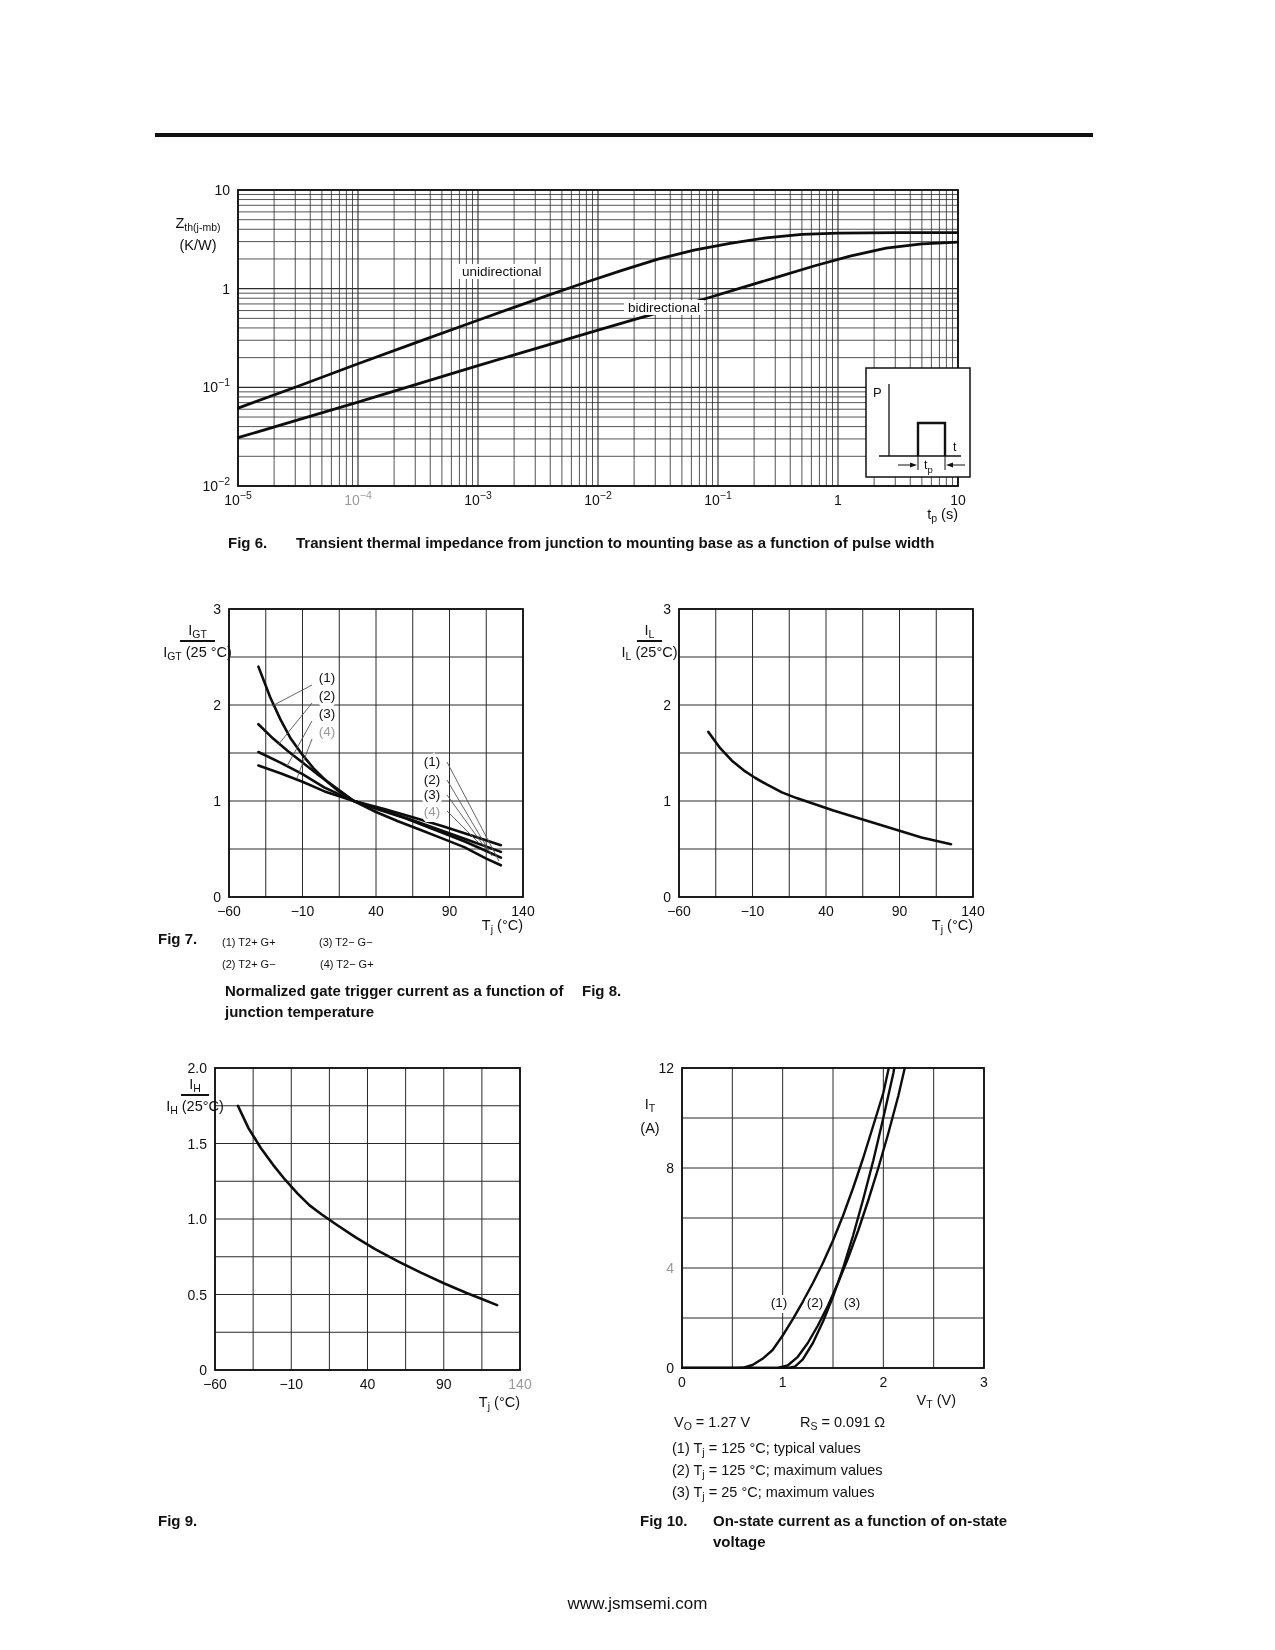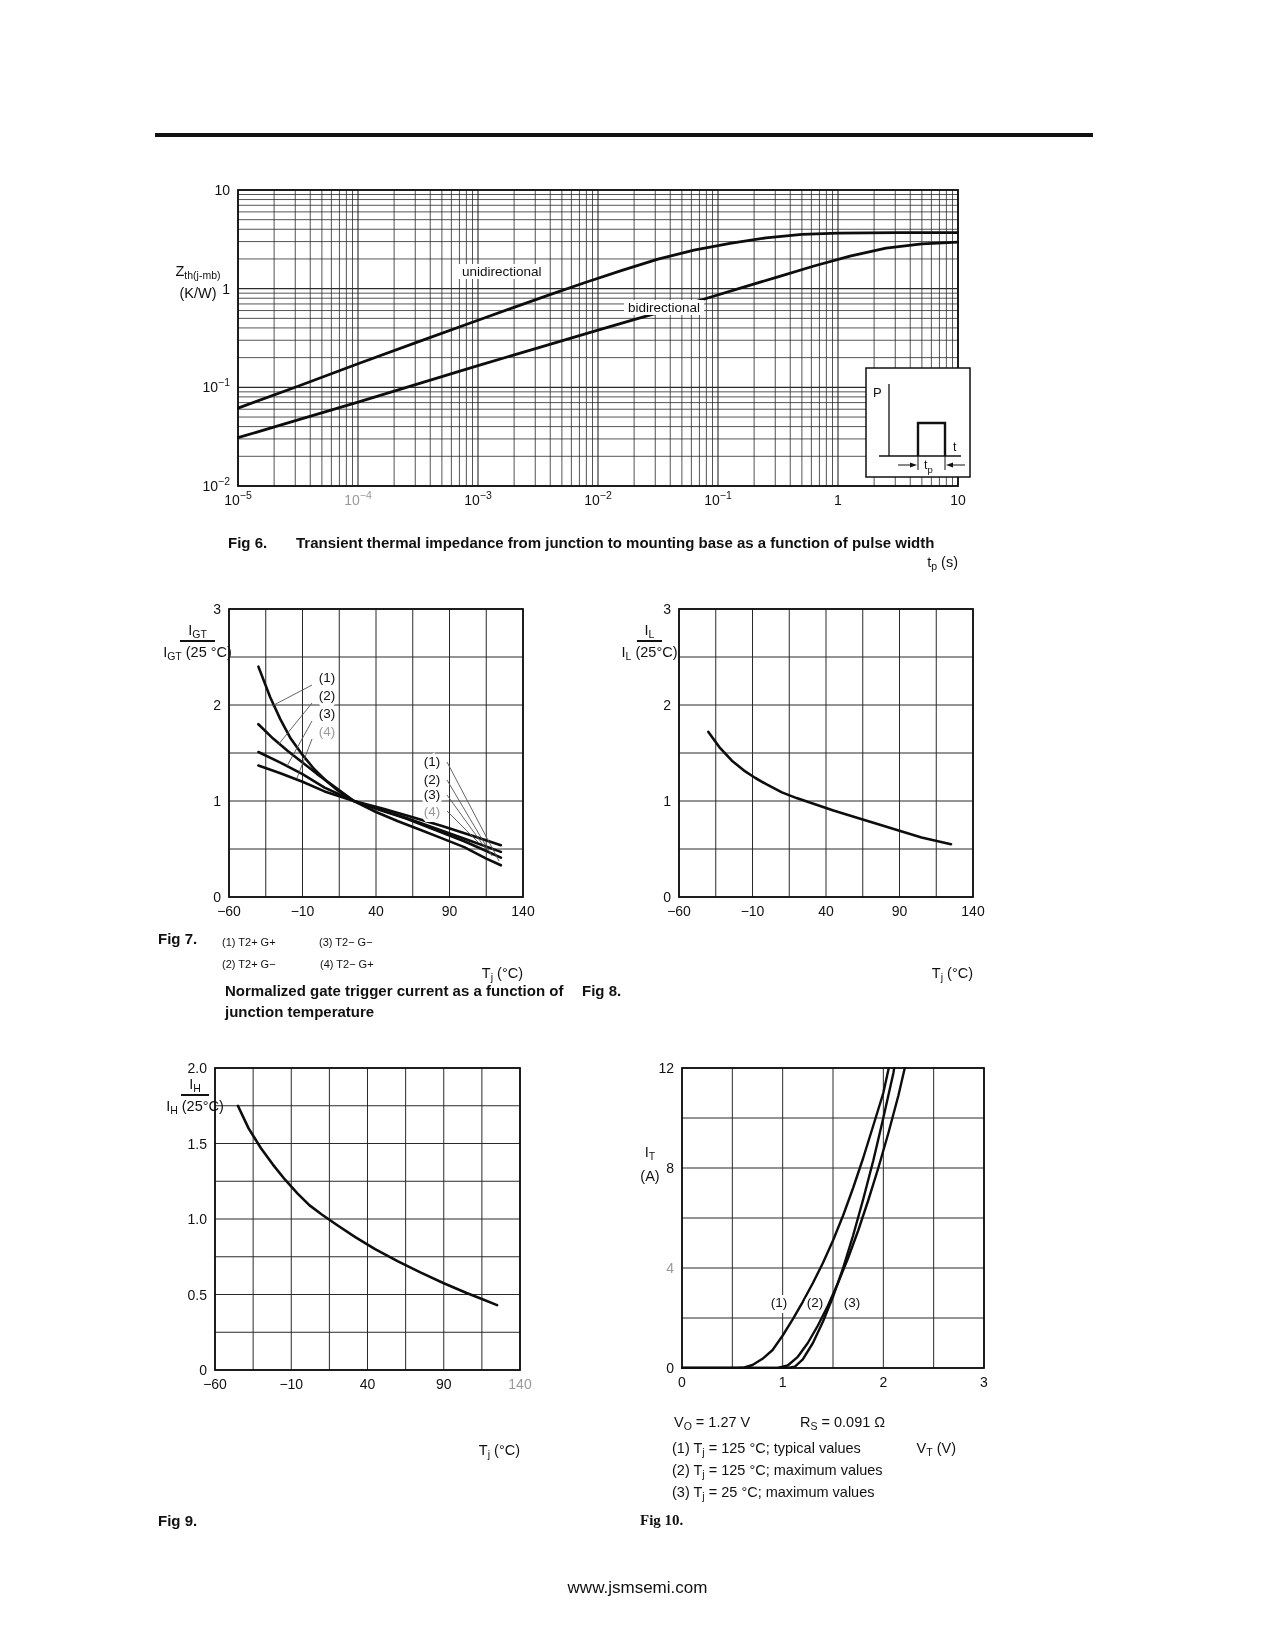--- a/index.html
+++ b/index.html
@@ -1,33 +1,33 @@
 <!DOCTYPE html>
 <html><head>
 <meta charset="utf-8">
 <style>
   html,body{margin:0;padding:0;background:#e8e8e8;}
   .page{position:relative;width:1275px;height:1650px;background:#ffffff;color:#111;
         font-family:"Liberation Sans",sans-serif;overflow:hidden;margin:0 auto;}
   .abs{position:absolute;}
   .rule{background:#111;}
   svg{position:absolute;left:0;top:0;}
-  .axlab{font-size:14.5px;color:#111;line-height:17px;margin-top:48px;}
+  .axlab{font-size:14.5px;color:#111;line-height:17px;}
   .center{text-align:center;}
   .right{text-align:right;}
   .sb{font-size:10.5px;vertical-align:-3px;line-height:0;}
   .frac{font-size:14.5px;text-align:center;}
   .frac-top{display:inline-block;border-bottom:2px solid #111;padding:0 8px 2px 8px;}
   .frac-bot{display:block;padding-top:2px;}
   .caption{font-weight:bold;font-size:15px;line-height:21px;}
   .nowrap{white-space:nowrap;}
   .curvetag{background:#fff;font-size:13.5px;padding:0 4px;line-height:15px;}
   .legend{font-size:11px;}
   .note{font-size:14.5px;line-height:17px;}
-  .footer{font-size:17px;text-align:center;width:1275px;}
+  .footer{font-size:17px;text-align:center;width:1275px;margin-top:16px;}
 </style>
 </head>
 <body>
 
 <div class="page">
 
   <div class="abs rule" style="left:155px;top:133px;width:938px;height:4px;"></div>
 
   <svg id="charts" width="1275" height="1650">
       <g>
@@ -336,16 +336,17 @@
   <div class="abs caption" style="left:158px;top:1510px;">Fig 9.</div>
 
   <div class="abs axlab center" style="left:628px;top:1096px;width:44px;">I<sub class="sb">T</sub></div>
   <div class="abs axlab center" style="left:628px;top:1120px;width:44px;">(A)</div>
   <div class="abs axlab right" style="left:868px;top:1392px;width:88px;">V<sub class="sb">T</sub> (V)</div>
   <span class="abs note" style="left:674px;top:1414px;">V<sub class="sb">O</sub> = 1.27 V</span>
   <span class="abs note" style="left:800px;top:1414px;">R<sub class="sb">S</sub> = 0.091 Ω</span>
   <div class="abs note" style="left:672px;top:1440px;">(1) T<sub class="sb">j</sub> = 125 °C; typical values</div>
   <div class="abs note" style="left:672px;top:1462px;">(2) T<sub class="sb">j</sub> = 125 °C; maximum values</div>
   <div class="abs note" style="left:672px;top:1484px;">(3) T<sub class="sb">j</sub> = 25 °C; maximum values</div>
-  <div class="abs caption" style="left:640px;top:1510px;font-family:Liberation Serif, serif;">Fig 10.</div>
+  <div class="abs caption" style="left:640px;top:1510px;">Fig 10.</div>
+  <div class="abs caption" style="left:713px;top:1510px;width:308px;">On-state current as a function of on-state voltage</div>
 
   <div class="abs footer" style="left:0px;top:1578px;">www.jsmsemi.com</div>
 </div>
 
 </body></html>

